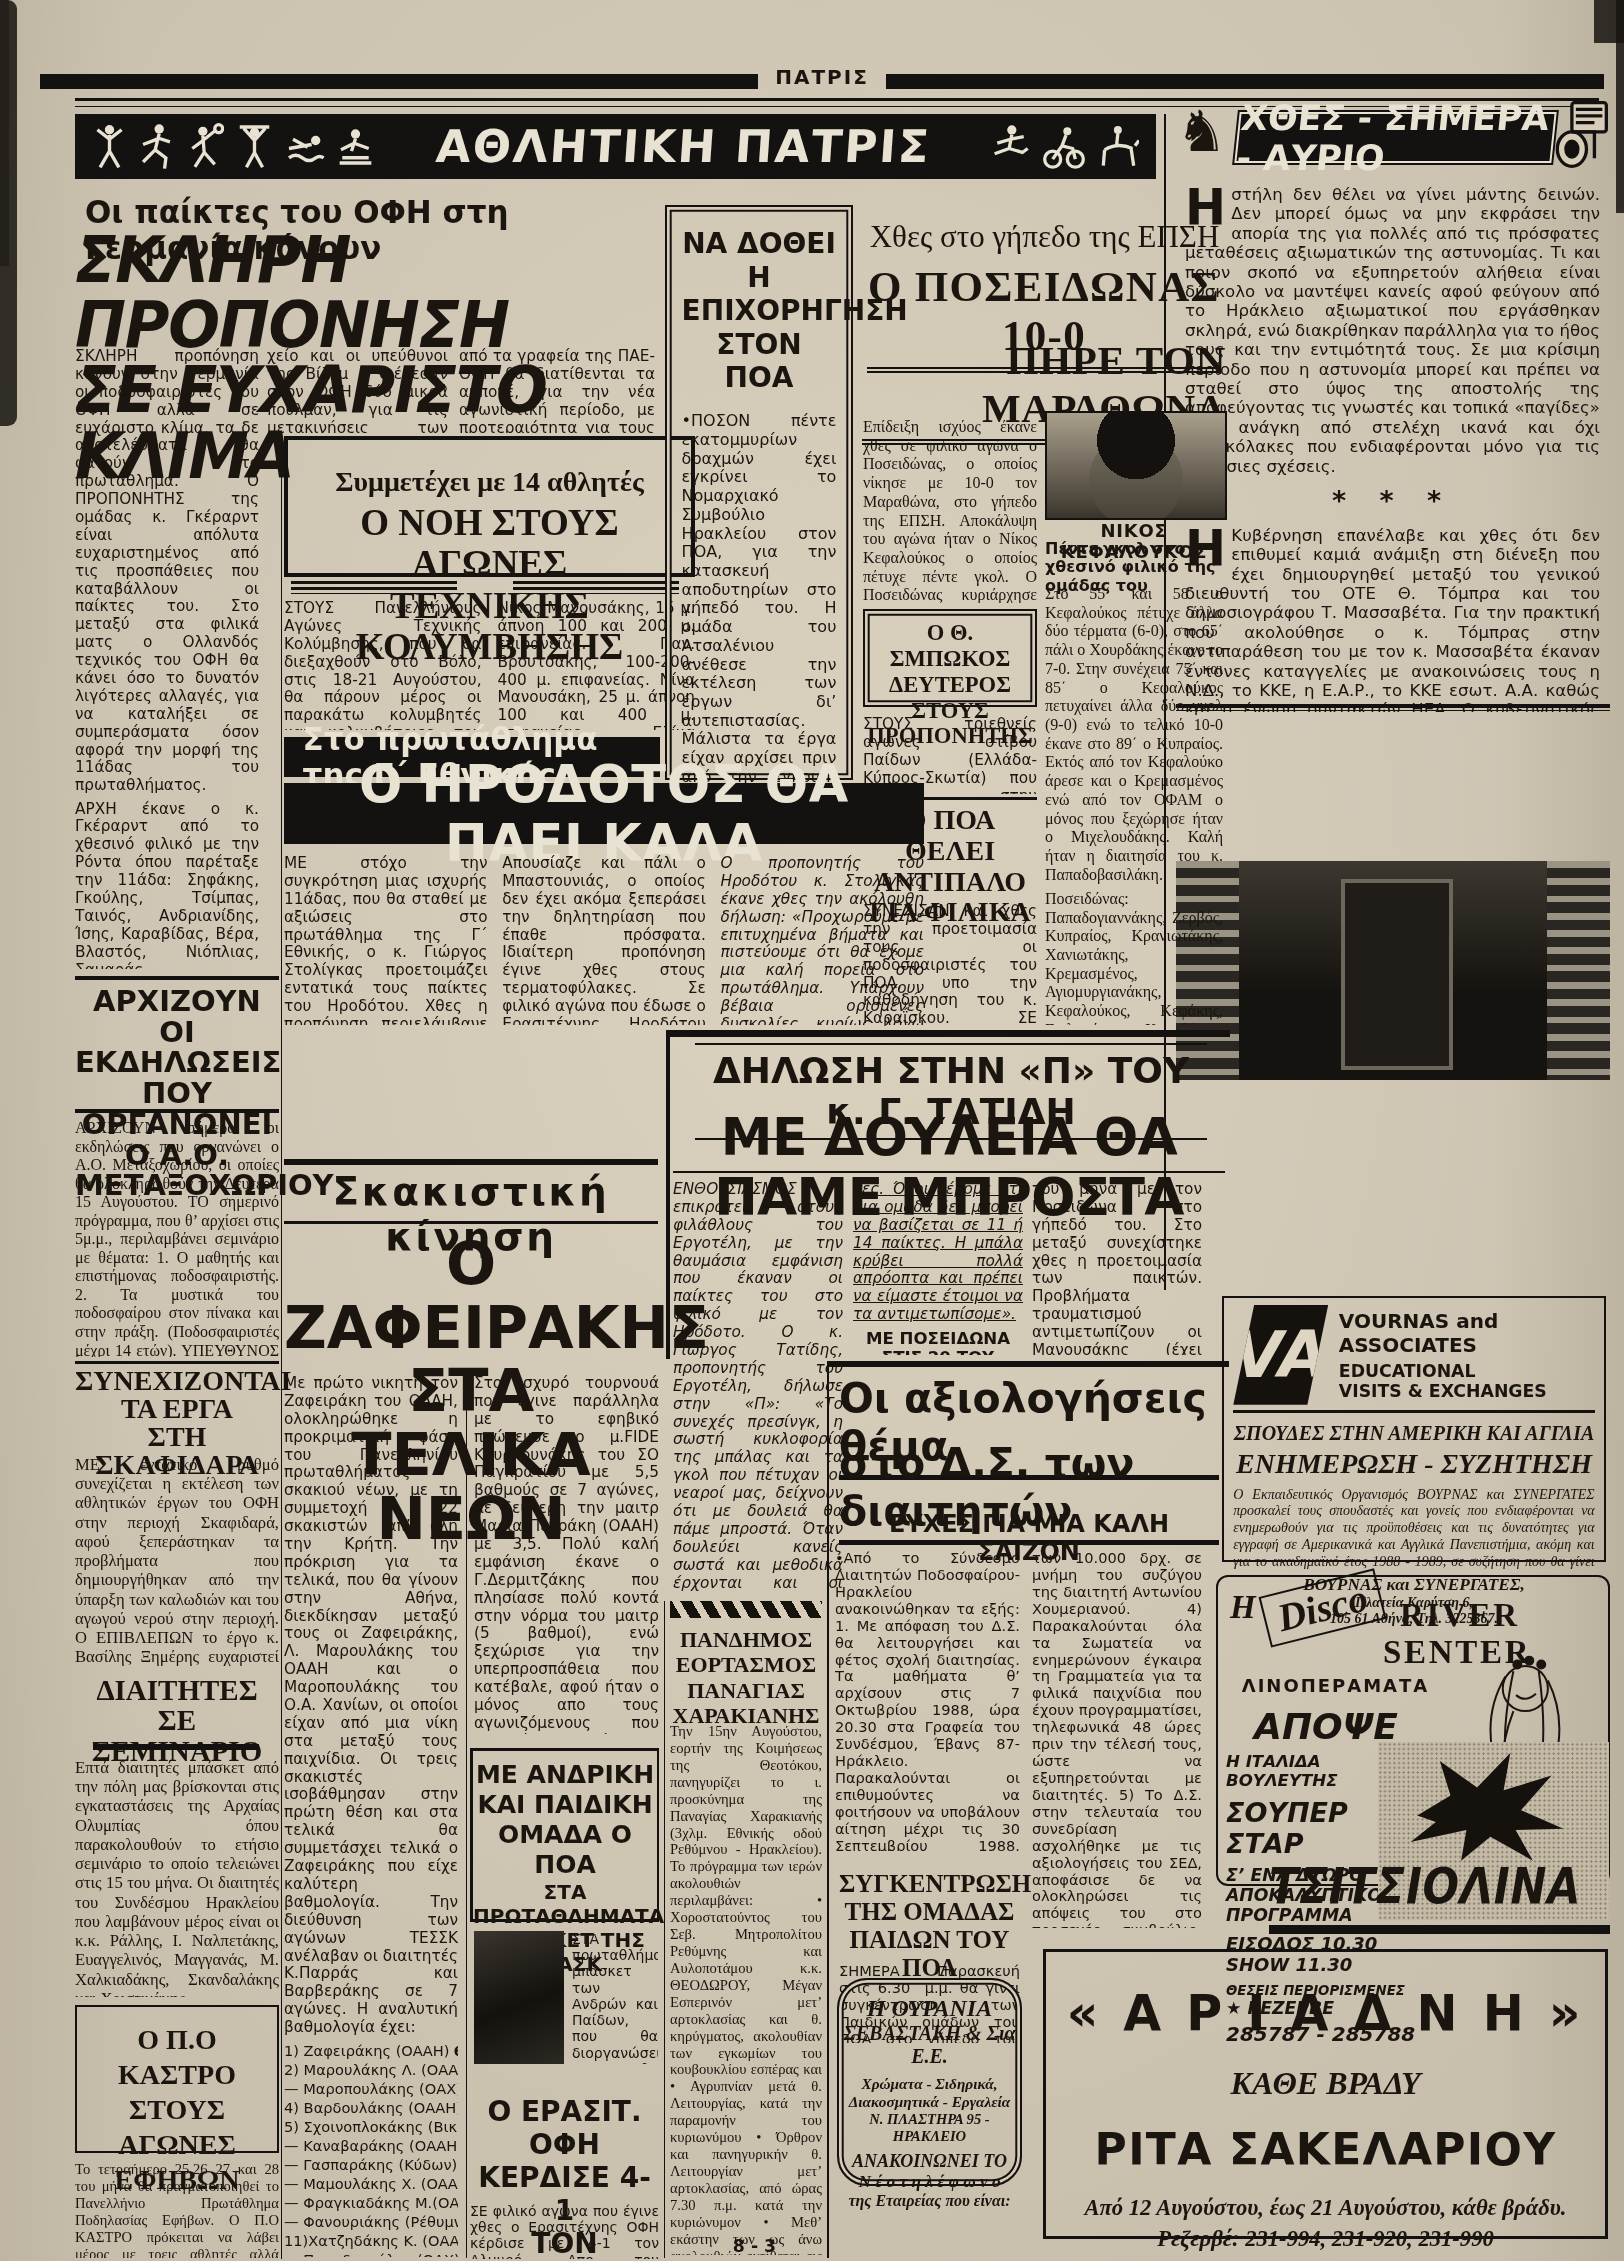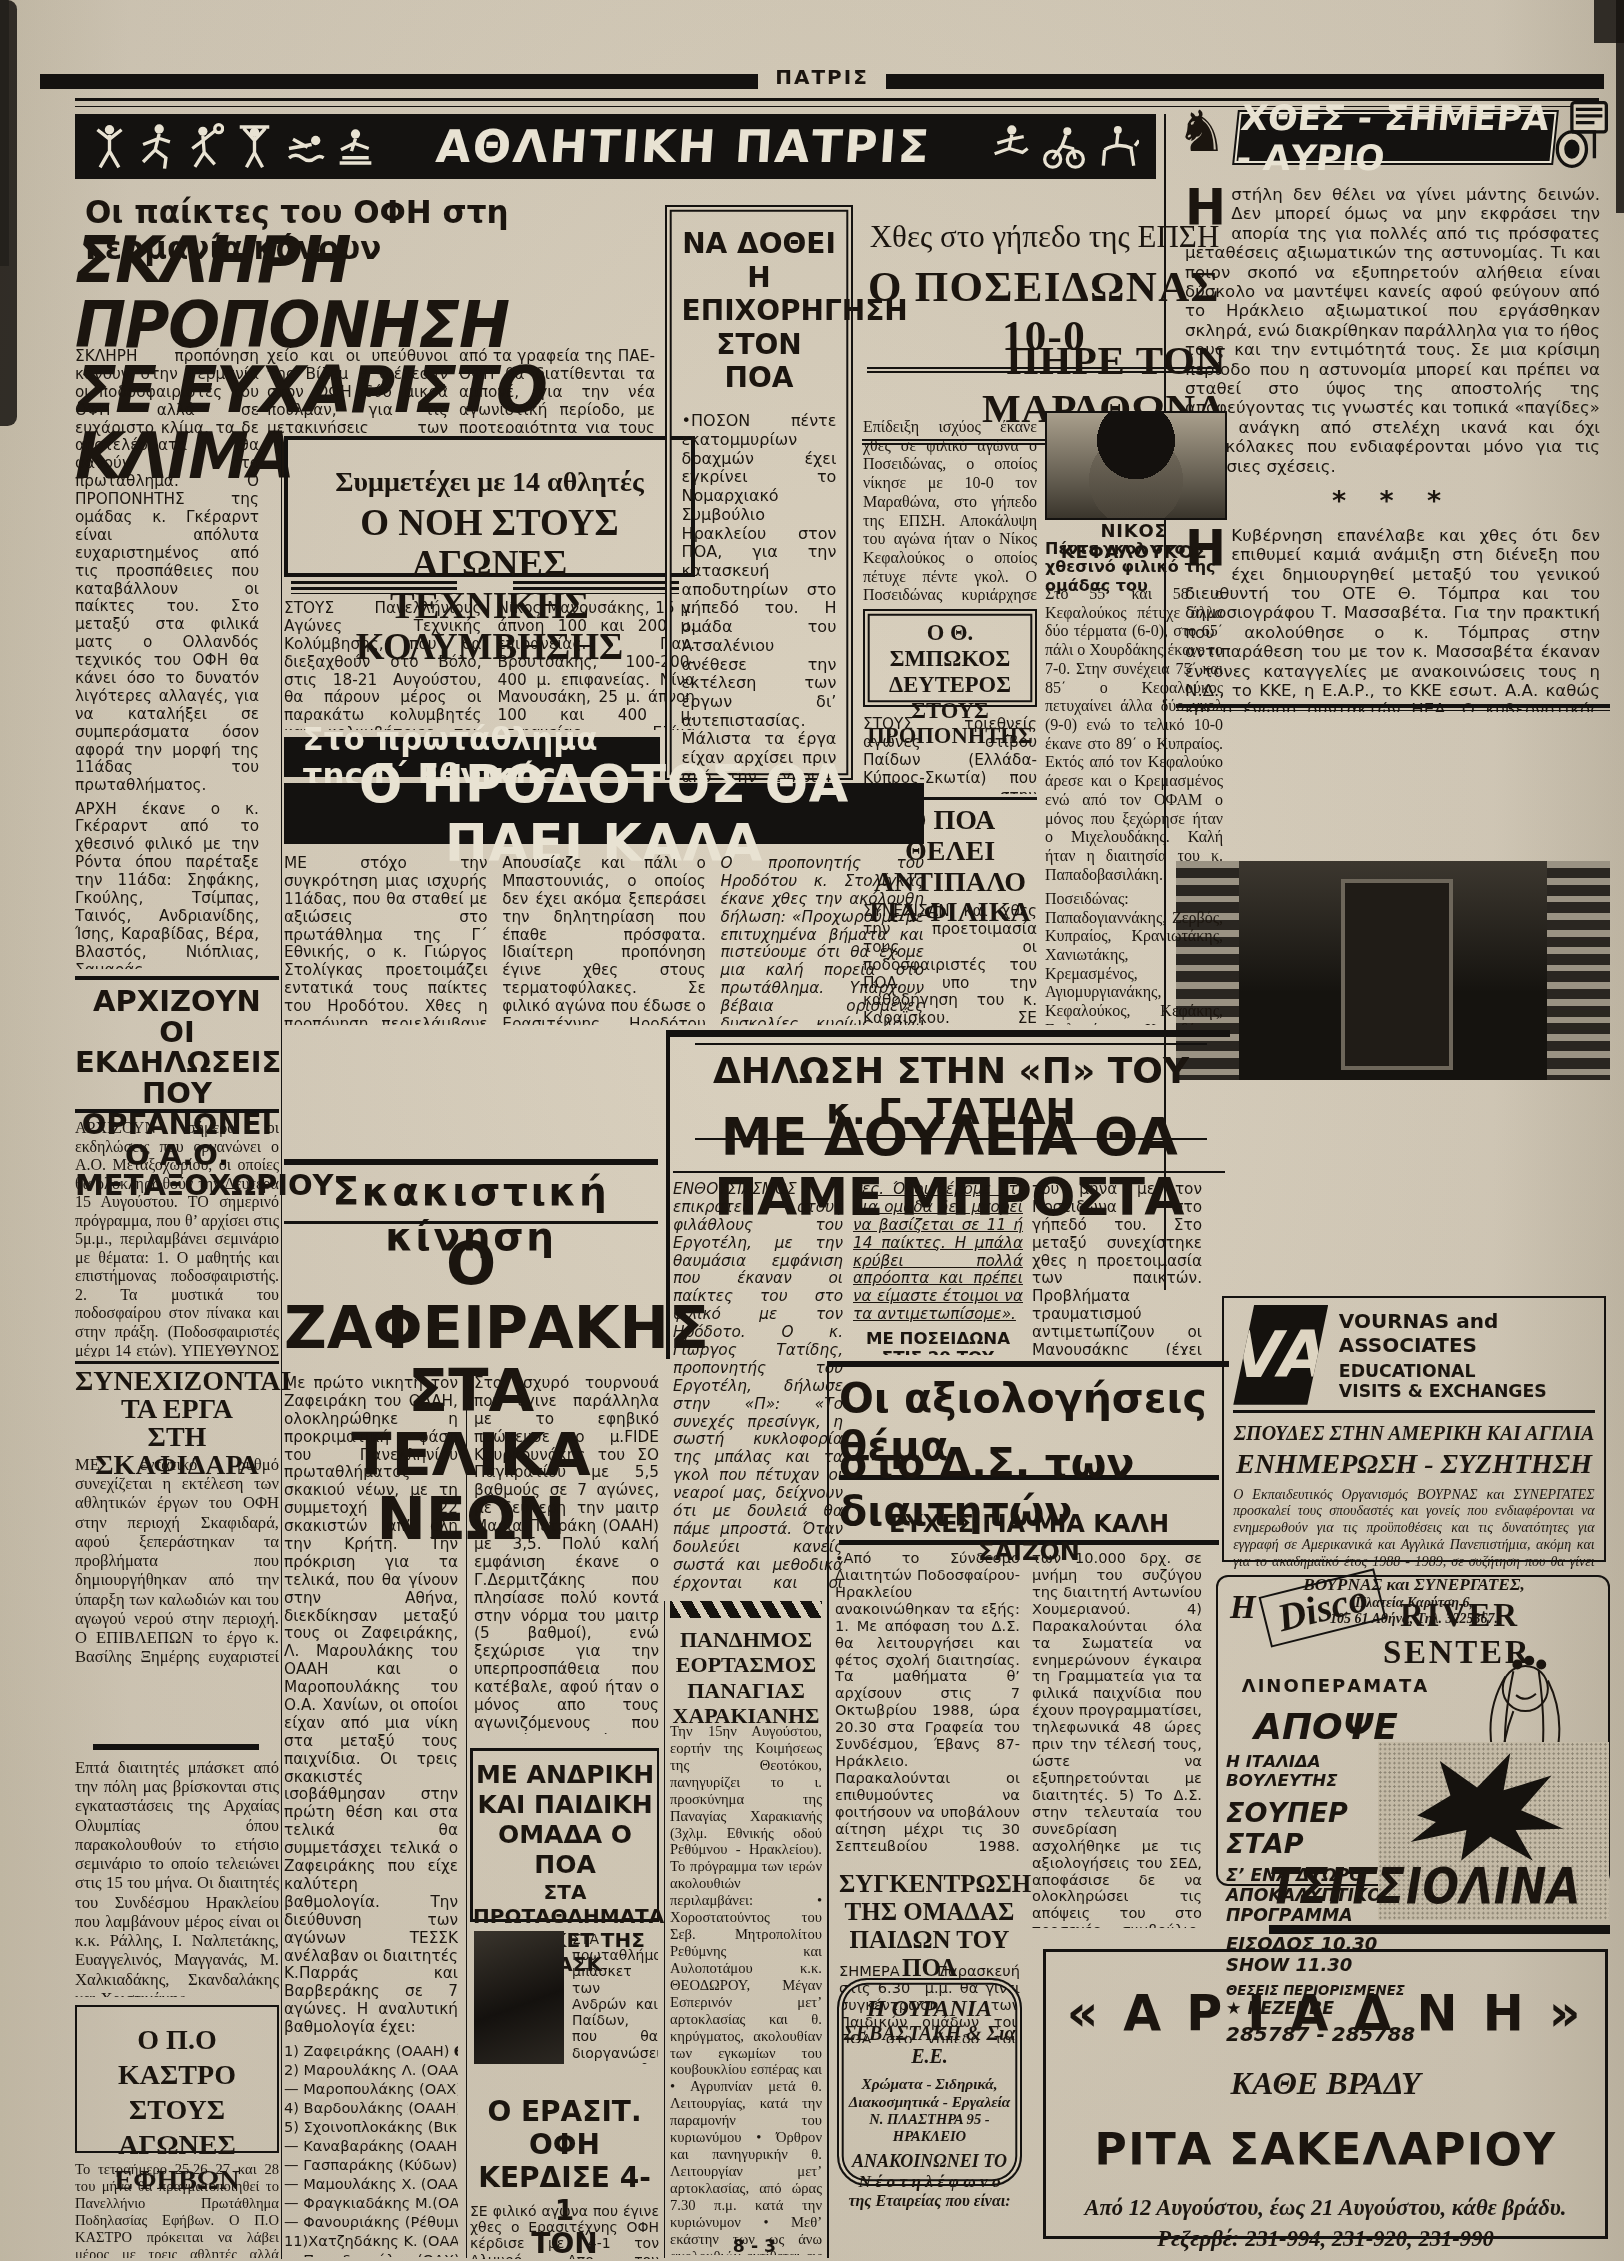--- a/index.html
+++ b/index.html
@@ -252,20 +252,24 @@
   <div class="ab b ctr" style="left:75px;top:986px;width:204px;font-size:29px;line-height:1.06;">ΑΡΧΙΖΟΥΝ ΟΙ ΕΚΔΗΛΩΣΕΙΣ ΠΟΥ ΟΡΓΑΝΩΝΕΙ Ο Α.Ο. ΜΕΤΑΞΟΧΩΡΙΟΥ</div>
   <div class="ab rule" style="left:75px;top:1109px;width:204px;height:4px;"></div>
   <p class="ab ts serif ovh" style="left:75px;top:1119px;width:204px;height:238px;font-size:16px;">ΑΡΧΙΖΟΥΝ σήμερα οι εκδηλώσεις που οργανώνει ο Α.Ο. Μεταξοχωρίου, οι οποίες θα ολοκληρωθούν την Δευτέρα 15 Αυγούστου. ΤΟ σημερινό πρόγραμμα, που θ’ αρχίσει στις 5μ.μ., περιλαμβάνει σεμινάριο με θέματα: 1. Ο μαθητής και επιστήμονας ποδοσφαιριστής. 2. Τα μυστικά του ποδοσφαίρου στον πίνακα και στην πράξη. (Ποδοσφαιριστές μέχρι 14 ετών). ΥΠΕΥΘΥΝΟΣ ο κ. Παν. Θέμελης. ΑΥΡΙΟ στο Τεφέλι θα γίνει ποδοσφαιρικός αγώνας με αντίπαλους την σημερινή ομάδα του ΑΟΜ και τους παλιούς ποδοσφαιριστές από το Μεταξοχώρι.</p>
   <div class="ab rule" style="left:75px;top:1361px;width:204px;height:3.3px;"></div>
   <div class="ab serif b ctr" style="left:75px;top:1367px;width:204px;font-size:28px;line-height:1.0;">
     <div>ΣΥΝΕΧΙΖΟΝΤΑΙ</div>
     <div>ΤΑ ΕΡΓΑ</div>
     <div>ΣΤΗ ΣΚΑΦΙΔΑΡΑ</div>
   </div>
   <p class="ab ts serif ovh" style="left:75px;top:1455px;width:204px;height:214px;font-size:16.6px;">ΜΕ εντατικό ρυθμό συνεχίζεται η εκτέλεση των αθλητικών έργων του ΟΦΗ στην περιοχή Σκαφιδαρά, αφού ξεπεράστηκαν τα προβλήματα που δημιουργήθηκαν από την ύπαρξη των καλωδιών και του αγωγού νερού στην περιοχή. Ο ΕΠΙΒΛΕΠΩΝ το έργο κ. Βασίλης Ξημέρης ευχαριστεί τον Δήμαρχο κ. Καρέλλη για τις διευκολύνσεις που παρέχει κυρίως με την χρησιμοποίηση του τηλεφώνου του εκεί φυλακίου.</p>
+  <div class="ab serif b ctr" style="left:75px;top:1675px;width:204px;font-size:29px;line-height:1.05;">
+    <div>ΔΙΑΙΤΗΤΕΣ</div>
+    <div>ΣΕ ΣΕΜΙΝΑΡΙΟ</div>
+  </div>
   <div class="ab rule" style="left:93px;top:1744px;width:166px;height:6px;"></div>
   <p class="ab ts serif ovh" style="left:75px;top:1758px;width:204px;height:239px;font-size:16.6px;">Επτά διαιτητές μπάσκετ από την πόλη μας βρίσκονται στις εγκαταστάσεις της Αρχαίας Ολυμπίας όπου παρακολουθούν το ετήσιο σεμινάριο το οποίο τελειώνει στις 15 του μήνα. Οι διαιτητές του Συνδέσμου Ηρακλείου που λαμβάνουν μέρος είναι οι κ.κ. Ράλλης, Ι. Ναλπετάκης, Ευαγγελινός, Μαγγανάς, Μ. Χαλκιαδάκης, Σκανδαλάκης και Χριστινάκης.</p>
   <div class="ab box1 ctr serif b" style="left:75px;top:2005px;width:204px;height:148px;box-sizing:border-box;padding-top:14.6px;font-size:28px;line-height:1.25;">
     <div>Ο Π.Ο ΚΑΣΤΡΟ</div>
     <div>ΣΤΟΥΣ ΑΓΩΝΕΣ</div>
     <div>ΕΦΗΒΩΝ</div>
   </div>
   <p class="ab ts serif ovh" style="left:75px;top:2161px;width:204px;height:97px;font-size:14.6px;">Το τετραήμερο 25,26 27 και 28 του μήνα θα πραγματοποιηθεί το Πανελλήνιο Πρωτάθλημα Ποδηλασίας Εφήβων. Ο Π.Ο ΚΑΣΤΡΟ πρόκειται να λάβει μέρος με τρεις αθλητές αλλά ακόμη η Διοίκηση με τον προπονητή δεν έχουν καταλήξει στην επιλογή των αθλητών που θα πάρουν μέρος.</p>
 
   <div class="ab rule" style="left:281px;top:439px;width:1.3px;height:1820px;"></div>

